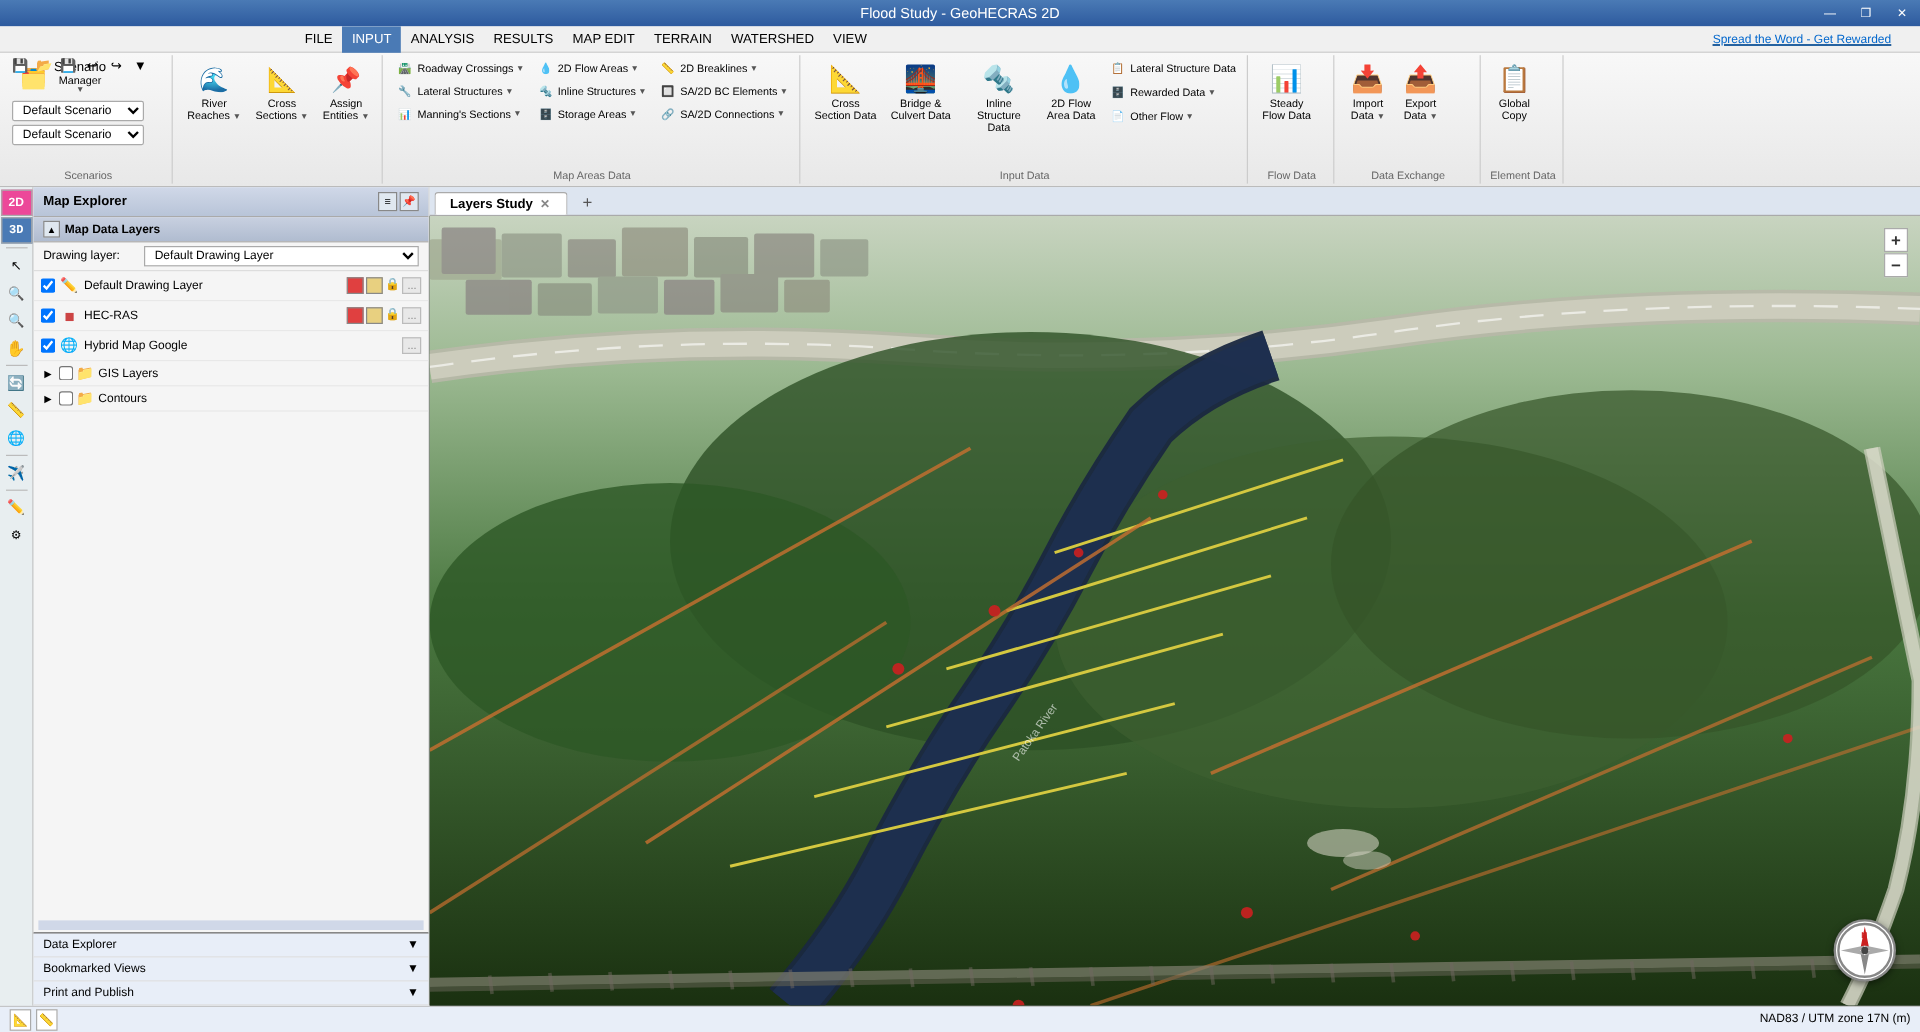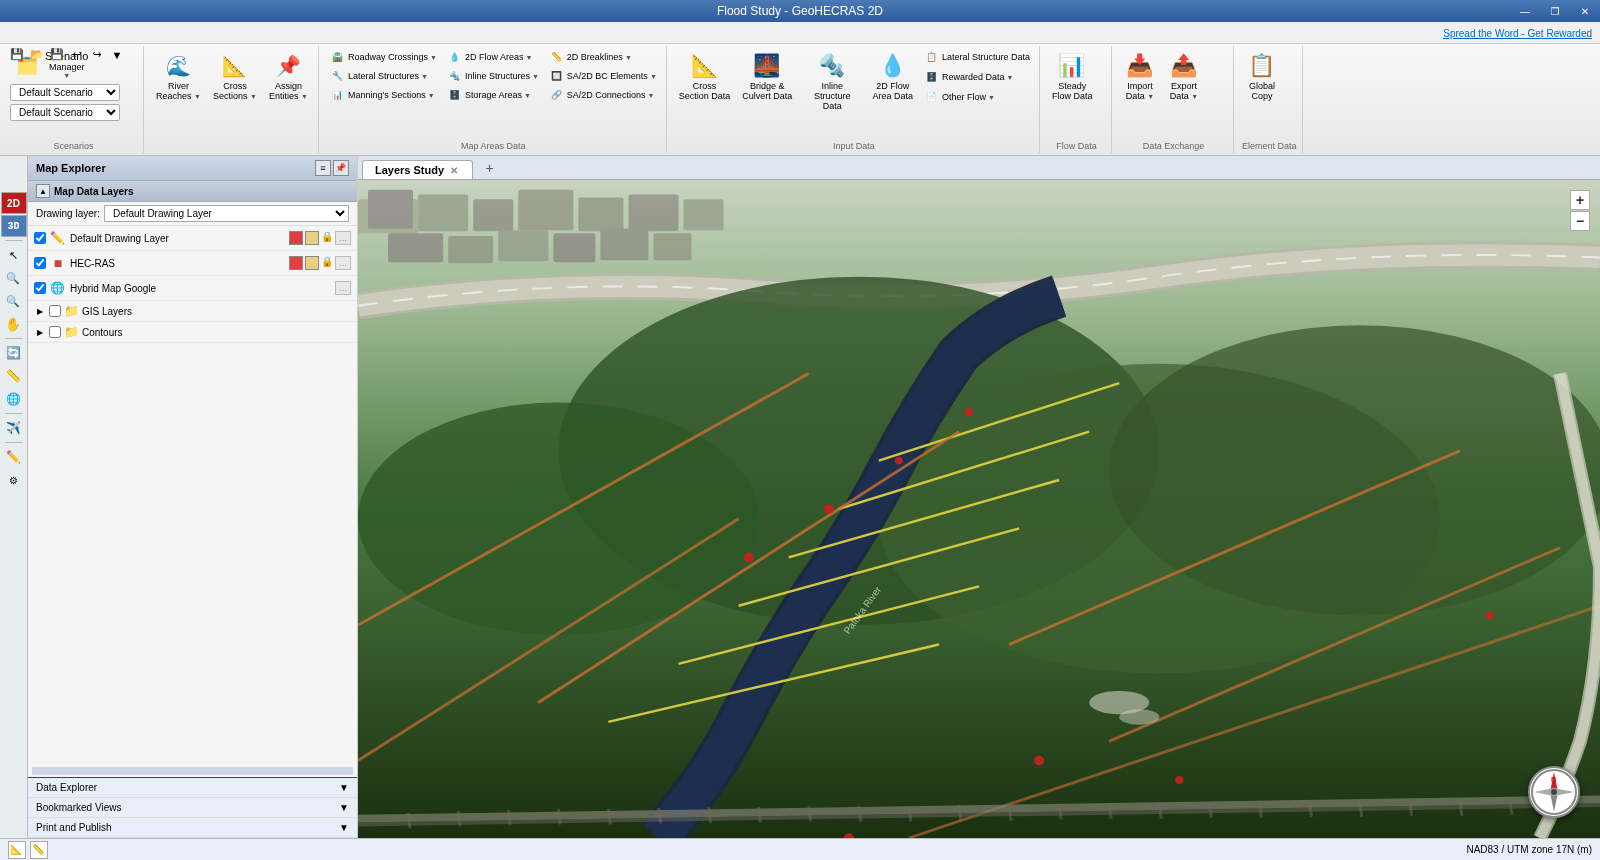--- a/index.html
+++ b/index.html
@@ -228,21 +228,21 @@
       display: flex;
       align-items: center;
       justify-content: center;
       cursor: pointer;
       font-size: 8px;
     }
 
     #drawing-layer-row {
       display: flex;
       align-items: center;
-      gap: 4px;
+      gap: 20px;
       padding: 3px 8px;
       border-bottom: 1px solid #ddd;
       font-size: 10px;
     }
     .drawing-layer-dropdown {
       border: 1px solid #aaa;
       background: white;
       padding: 1px 4px;
       font-size: 10px;
       flex: 1;
@@ -453,21 +453,21 @@
       height: 24px;
       background: #e0e8f0;
       border: 1px solid #aaa;
       display: flex;
       align-items: center;
       justify-content: center;
       cursor: pointer;
       font-size: 10px;
       font-weight: bold;
     }
-    .view-btn.active { background: #b91c1c; color: white; margin-top: 34px; }
+    .view-btn.active { background: #ec4899; color: white; }
 
     
     #statusbar {
       height: 22px;
       background: #e8eef8;
       border-top: 1px solid #bbb;
       display: flex;
       align-items: center;
       justify-content: space-between;
       padding: 0 8px;
@@ -518,21 +518,31 @@
 
 <div style="position:relative; height:22px; background:#f0f0f0; border-bottom:1px solid #ccc; display:flex; align-items:center;">
   <div id="quickaccess" style="position:relative; display:flex; align-items:center; gap:2px; padding: 0 4px;">
     <div class="qa-btn">💾</div>
     <div class="qa-btn">📂</div>
     <div class="qa-btn">💾</div>
     <div class="qa-btn">↩</div>
     <div class="qa-btn">↪</div>
     <div class="qa-btn">▼</div>
   </div>
-  <div style="margin-left:auto; padding-right:8px;text-decoration:underline;">
+  <div id="menubar" style="margin-left:120px; background:transparent; border:none; height:22px; display:flex; align-items:center;">
+    <div class="menu-item">FILE</div>
+    <div class="menu-item active">INPUT</div>
+    <div class="menu-item">ANALYSIS</div>
+    <div class="menu-item">RESULTS</div>
+    <div class="menu-item">MAP EDIT</div>
+    <div class="menu-item">TERRAIN</div>
+    <div class="menu-item">WATERSHED</div>
+    <div class="menu-item">VIEW</div>
+  </div>
+  <div style="margin-left:auto; padding-right:24px;text-decoration:underline;">
     <span id="spread-word">Spread the Word - Get Rewarded</span>
   </div>
 </div>
 
 <div id="ribbon">
   <div id="ribbon-content">
 
     <div class="ribbon-group" style="min-width:140px;">
       <div class="ribbon-group-items">
         <div style="display:flex; flex-direction:column; gap:3px; align-items:center; width:100%;">

